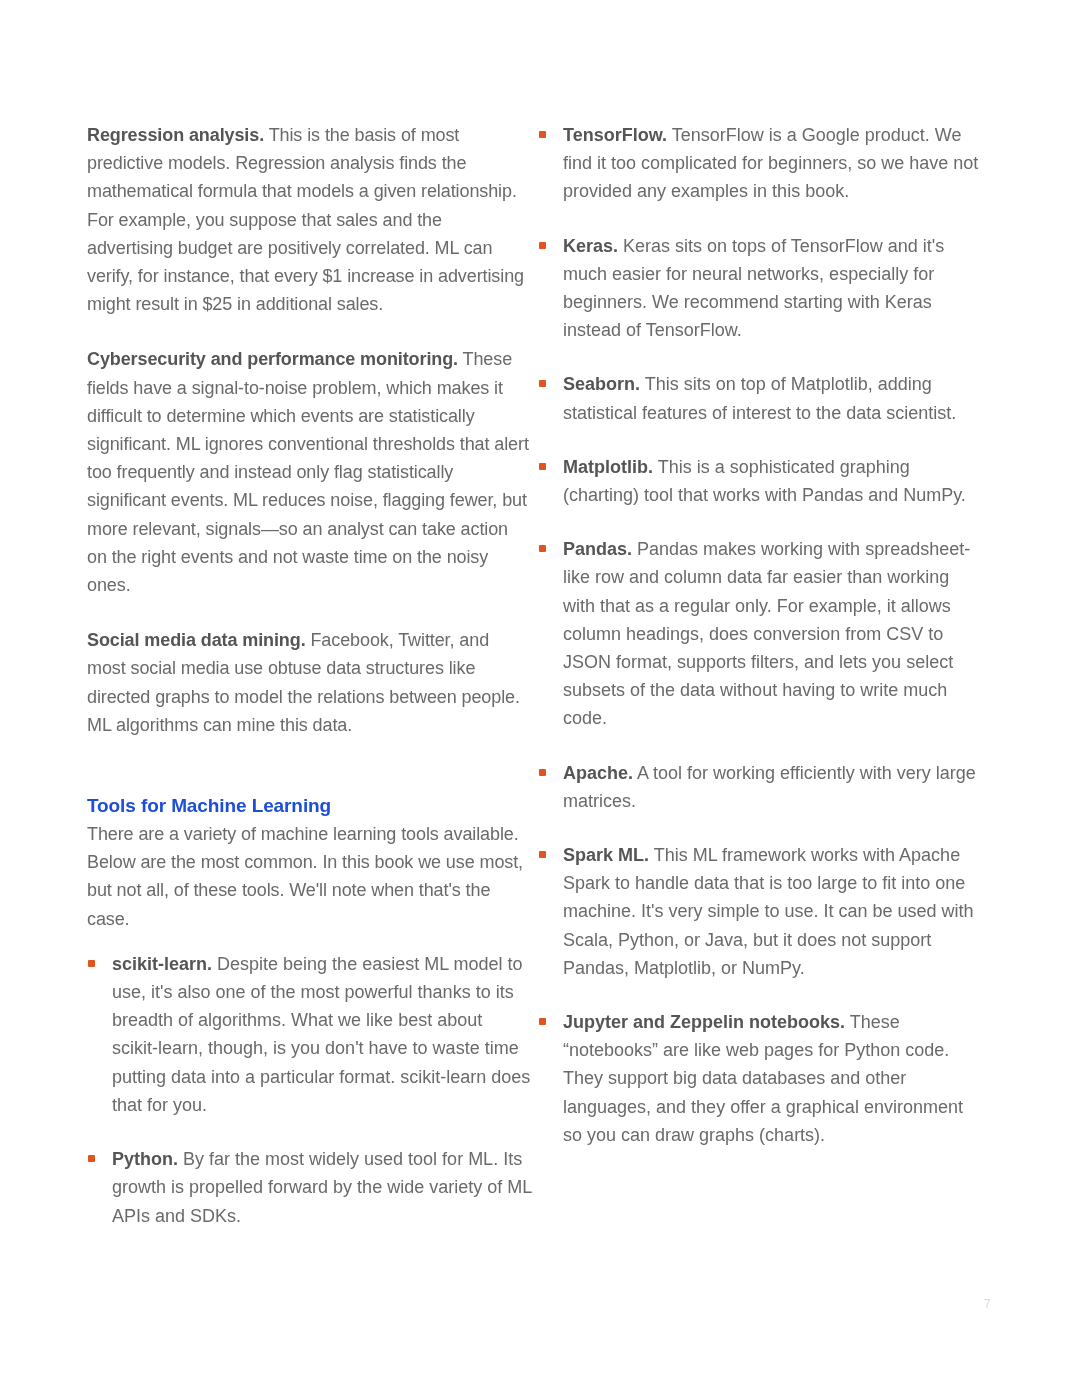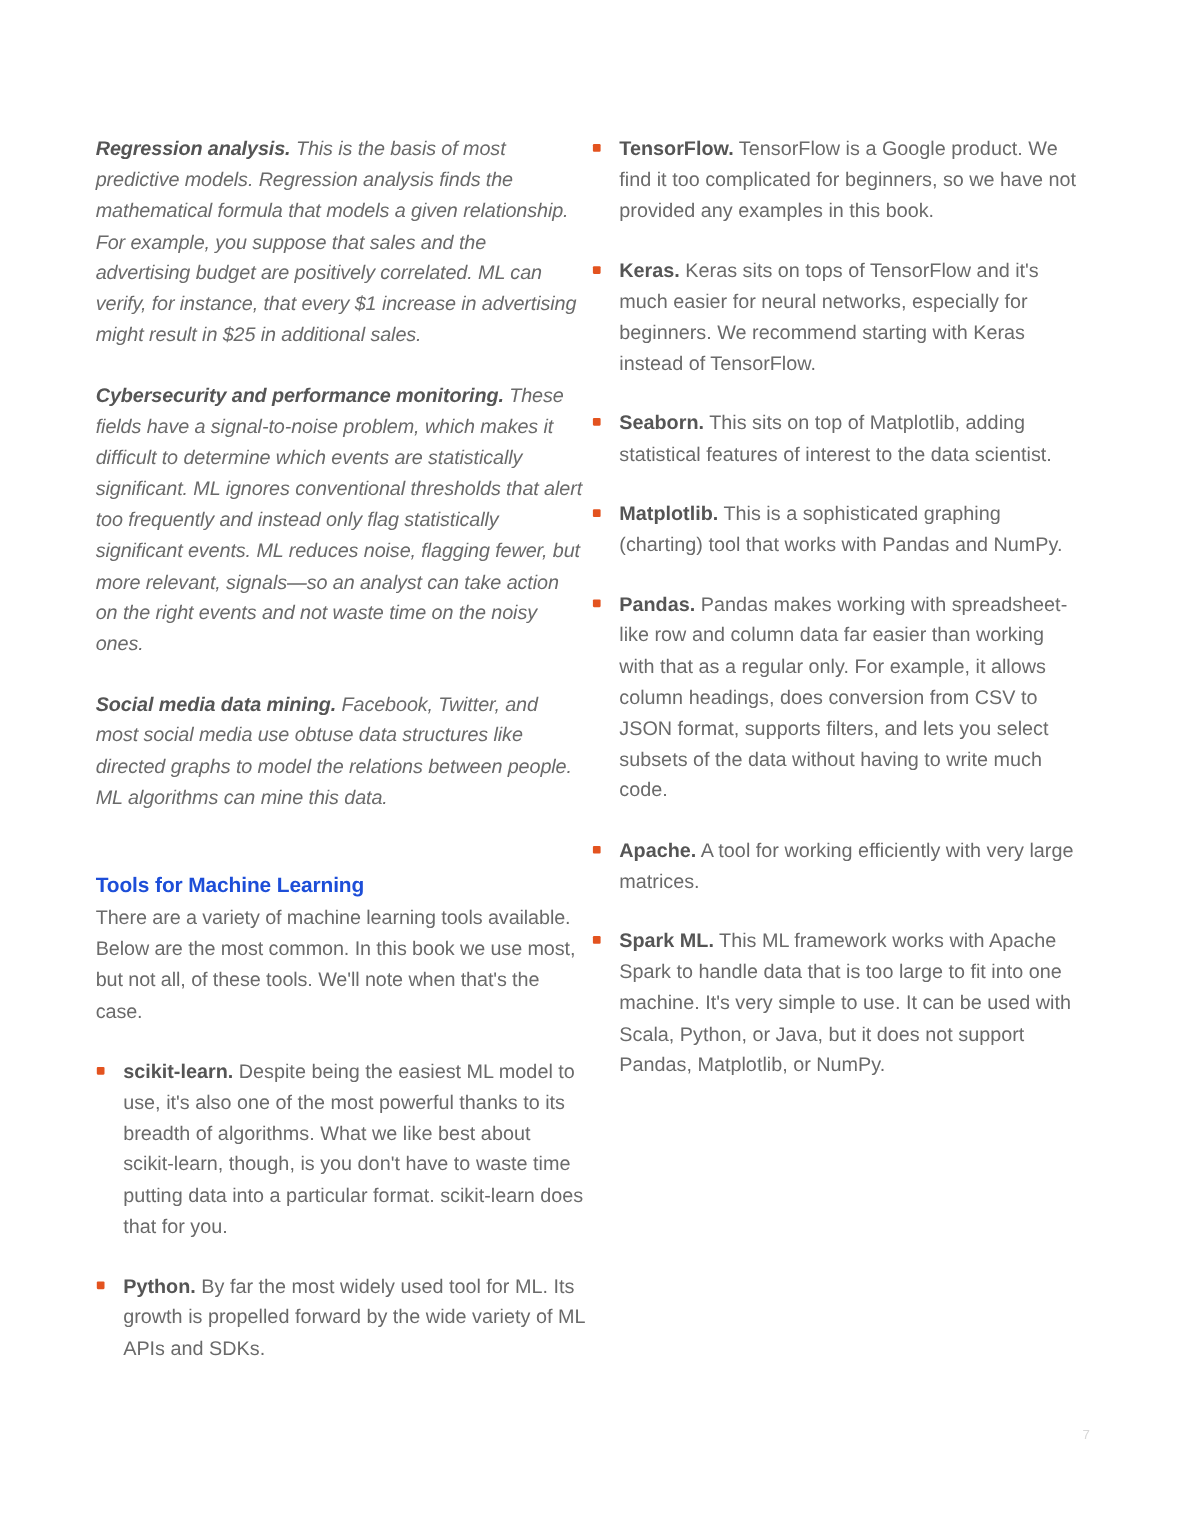--- a/index.html
+++ b/index.html
@@ -6,29 +6,29 @@
   body {
     width: 1080px; height: 1397px; position: relative; overflow: hidden;
     font-family: "Liberation Sans", sans-serif;
     color: #6a6a6a;
   }
   .col { position: absolute; top: 121px; }
   .col-left { left: 87px; width: 445px; }
   .col-right { left: 538px; width: 445px; }
   p { margin: 0; font-size: 18px; line-height: 28.2px; letter-spacing: -0.1px; }
   .b { font-weight: bold; color: #555555; }
-  .para { margin-bottom: 27px; font-style: italic; }
+  .para { margin-bottom: 27px; }
   .heading { color: #1d4ed8; font-weight: bold; font-size: 19px; line-height: 28px; margin-top: 53px; }
   ul { list-style: none; margin: 0; padding: 0; }
   li { position: relative; padding-left: 25px; margin-bottom: 26px; font-size: 18px; line-height: 28.2px; }
   li .bullet {
     position: absolute; left: 1px; top: 10px; width: 7px; height: 7px;
     background: #e3531f; border-radius: 1px;
   }
-  .intro { margin-bottom: 27px; }
+  .intro { margin-bottom: 17px; }
   .page-num { position: absolute; left: 984px; top: 1297px; font-size: 12px; color: #d8d8d8; }
 </style>
 </head>
 <body>
 
 <div class="col col-left">
   <p class="para"><span class="b">Regression analysis.</span><span> This is the basis of most predictive models. Regression analysis finds the mathematical formula that models a given relationship. For example, you suppose that sales and the advertising budget are positively correlated. ML can verify, for instance, that every $1 increase in advertising might result in $25 in additional sales.</span></p>
   <p class="para"><span class="b">Cybersecurity and performance monitoring.</span><span> These fields have a signal-to-noise problem, which makes it difficult to determine which events are statistically significant. ML ignores conventional thresholds that alert too frequently and instead only flag statistically significant events. ML reduces noise, flagging fewer, but more relevant, signals—so an analyst can take action on the right events and not waste time on the noisy ones.</span></p>
   <p class="para"><span class="b">Social media data mining.</span><span> Facebook, Twitter, and most social media use obtuse data structures like directed graphs to model the relations between people. ML algorithms can mine this data.</span></p>
 
@@ -43,16 +43,17 @@
 
 <div class="col col-right">
   <ul>
     <li><span class="bullet"></span><span class="b">TensorFlow.</span><span> TensorFlow is a Google product. We find it too complicated for beginners, so we have not provided any examples in this book.</span></li>
     <li><span class="bullet"></span><span class="b">Keras.</span><span> Keras sits on tops of TensorFlow and it's much easier for neural networks, especially for beginners. We recommend starting with Keras instead of TensorFlow.</span></li>
     <li><span class="bullet"></span><span class="b">Seaborn.</span><span> This sits on top of Matplotlib, adding statistical features of interest to the data scientist.</span></li>
     <li><span class="bullet"></span><span class="b">Matplotlib.</span><span> This is a sophisticated graphing (charting) tool that works with Pandas and NumPy.</span></li>
     <li><span class="bullet"></span><span class="b">Pandas.</span><span> Pandas makes working with spreadsheet-like row and column data far easier than working with that as a regular only. For example, it allows column headings, does conversion from CSV to JSON format, supports filters, and lets you select subsets of the data without having to write much code.</span></li>
     <li><span class="bullet"></span><span class="b">Apache.</span><span> A tool for working efficiently with very large matrices.</span></li>
     <li><span class="bullet"></span><span class="b">Spark ML.</span><span> This ML framework works with Apache Spark to handle data that is too large to fit into one machine. It's very simple to use. It can be used with Scala, Python, or Java, but it does not support Pandas, Matplotlib, or NumPy.</span></li>
+    <li><span class="bullet"></span><span class="b">Jupyter and Zeppelin notebooks.</span><span> These “notebooks” are like web pages for Python code. They support big data databases and other languages, and they offer a graphical environment so you can draw graphs (charts).</span></li>
   </ul>
 </div>
 
 <div class="page-num">7</div>
 
 </body></html>

